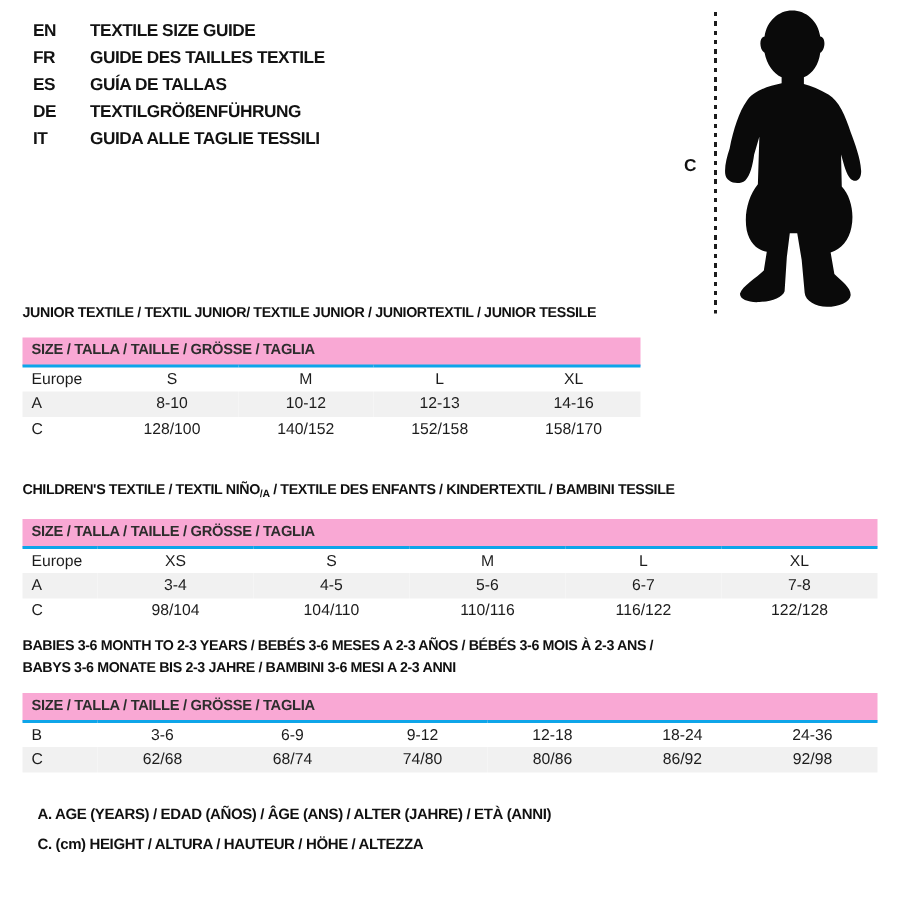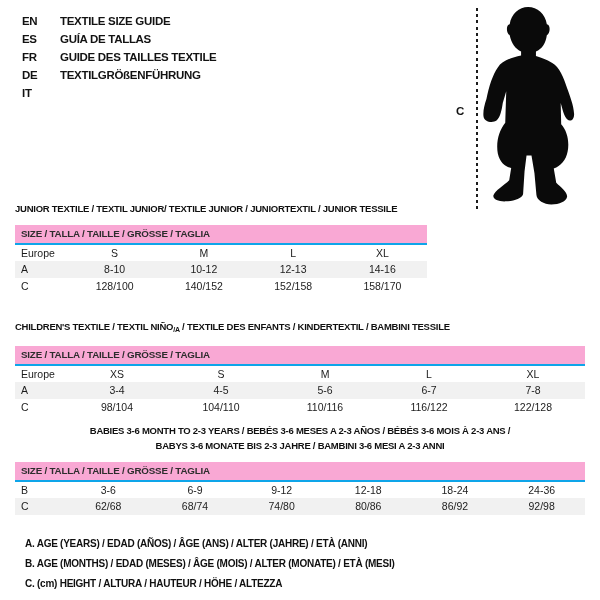--- a/index.html
+++ b/index.html
@@ -19,21 +19,21 @@
   .figure-label { position:absolute; left:456px; top:105px; font-weight:bold; font-size:11.5px; color:#121212; }
   .baby-svg { position:absolute; left:480px; top:5px; width:100px; height:202px; }
 
   
   .tblock { position:absolute; left:15px; }
   .t1 { top:202px; width:412px; }
   .t2 { top:320px; width:570px; }
   .t3 { top:423px; width:570px; }
   .ttitle { font-weight:bold; font-size:9.5px; line-height:13px; letter-spacing:-0.25px;
             white-space:nowrap; margin-bottom:10px; color:#101010; }
-  .t3 .ttitle { margin-bottom:0; line-height:15px;text-align:center; }
+  .t3 .ttitle { margin-bottom:0; line-height:15px; }
   .t3 .ttitle.last { margin-bottom:9px; }
   .subs { font-size:7px; vertical-align:-2px; }
 
   table.sizetable { border-collapse:collapse; table-layout:fixed; width:100%;
                     font-size:10.5px; color:#1c1c1c; }
   table.sizetable td { padding:2px 0; text-align:center; line-height:12.5px; font-weight:normal; }
   table.sizetable td:first-child { text-align:left; padding-left:6px; }
   tr.size-bar td { background:#f9a8d4; text-align:left; font-weight:bold; font-size:9.8px;
                    color:#2d2d2d; padding:2.5px 6px; letter-spacing:-0.2px; }
   tr.dark-top td { border-top:2px solid #0ea5e9; }
@@ -47,33 +47,34 @@
 <body>
 
 <div class="canvas">
 
   <div class="lang-list">
     <div class="lang-row">
       <span class="lang-code">EN</span>
       <span class="lang-label">TEXTILE SIZE GUIDE</span>
     </div>
     <div class="lang-row">
+      <span class="lang-code">FR</span>
+      <span class="lang-label">GUIDE DES TAILLES TEXTILE</span>
+    </div>
+    <div class="lang-row">
       <span class="lang-code">ES</span>
       <span class="lang-label">GUÍA DE TALLAS</span>
     </div>
     <div class="lang-row">
-      <span class="lang-code">FR</span>
-      <span class="lang-label">GUIDE DES TAILLES TEXTILE</span>
-    </div>
-    <div class="lang-row">
       <span class="lang-code">DE</span>
       <span class="lang-label">TEXTILGRÖßENFÜHRUNG</span>
     </div>
     <div class="lang-row">
       <span class="lang-code">IT</span>
+      <span class="lang-label">GUIDA ALLE TAGLIE TESSILI</span>
     </div>
   </div>
 
   <div class="figure-label">C</div>
   <div class="dotted-line"></div>
   <svg class="baby-svg" viewBox="0 0 100 204" xmlns="http://www.w3.org/2000/svg" aria-hidden="true">
     <path fill="#0a0a0a" d="M48 2 C39 2 31 9 29.5 19.5 C25.5 20 26 28.5 29.5 30.5
       C31 38.5 35.5 44.5 41 47 L41 51 C31 53 21.5 56.5 17.5 63
       C12.5 70 8.5 82 6 95 C4 101 2.5 107 3 112 C3.5 118 12 120 16.5 116.5
       C20 113 21.5 106 22.5 99 L26 87 L25 119
@@ -207,17 +208,16 @@
           <td>80/86</td>
           <td>86/92</td>
           <td>92/98</td>
         </tr>
       </tbody>
     </table>
   </div>
 
   <div class="footnotes">
     <div>A. AGE (YEARS) / EDAD (AÑOS) / ÂGE (ANS) / ALTER (JAHRE) / ETÀ (ANNI)</div>
-    <div>B. AGE (MONTHS) / EDAD (MESES) / ÂGE (MOIS) / ALTER (MONATE) / ETÀ (MESI)</div>
     <div>C. (cm) HEIGHT / ALTURA / HAUTEUR / HÖHE / ALTEZZA</div>
   </div>
 
 </div>
 
 </body></html>

